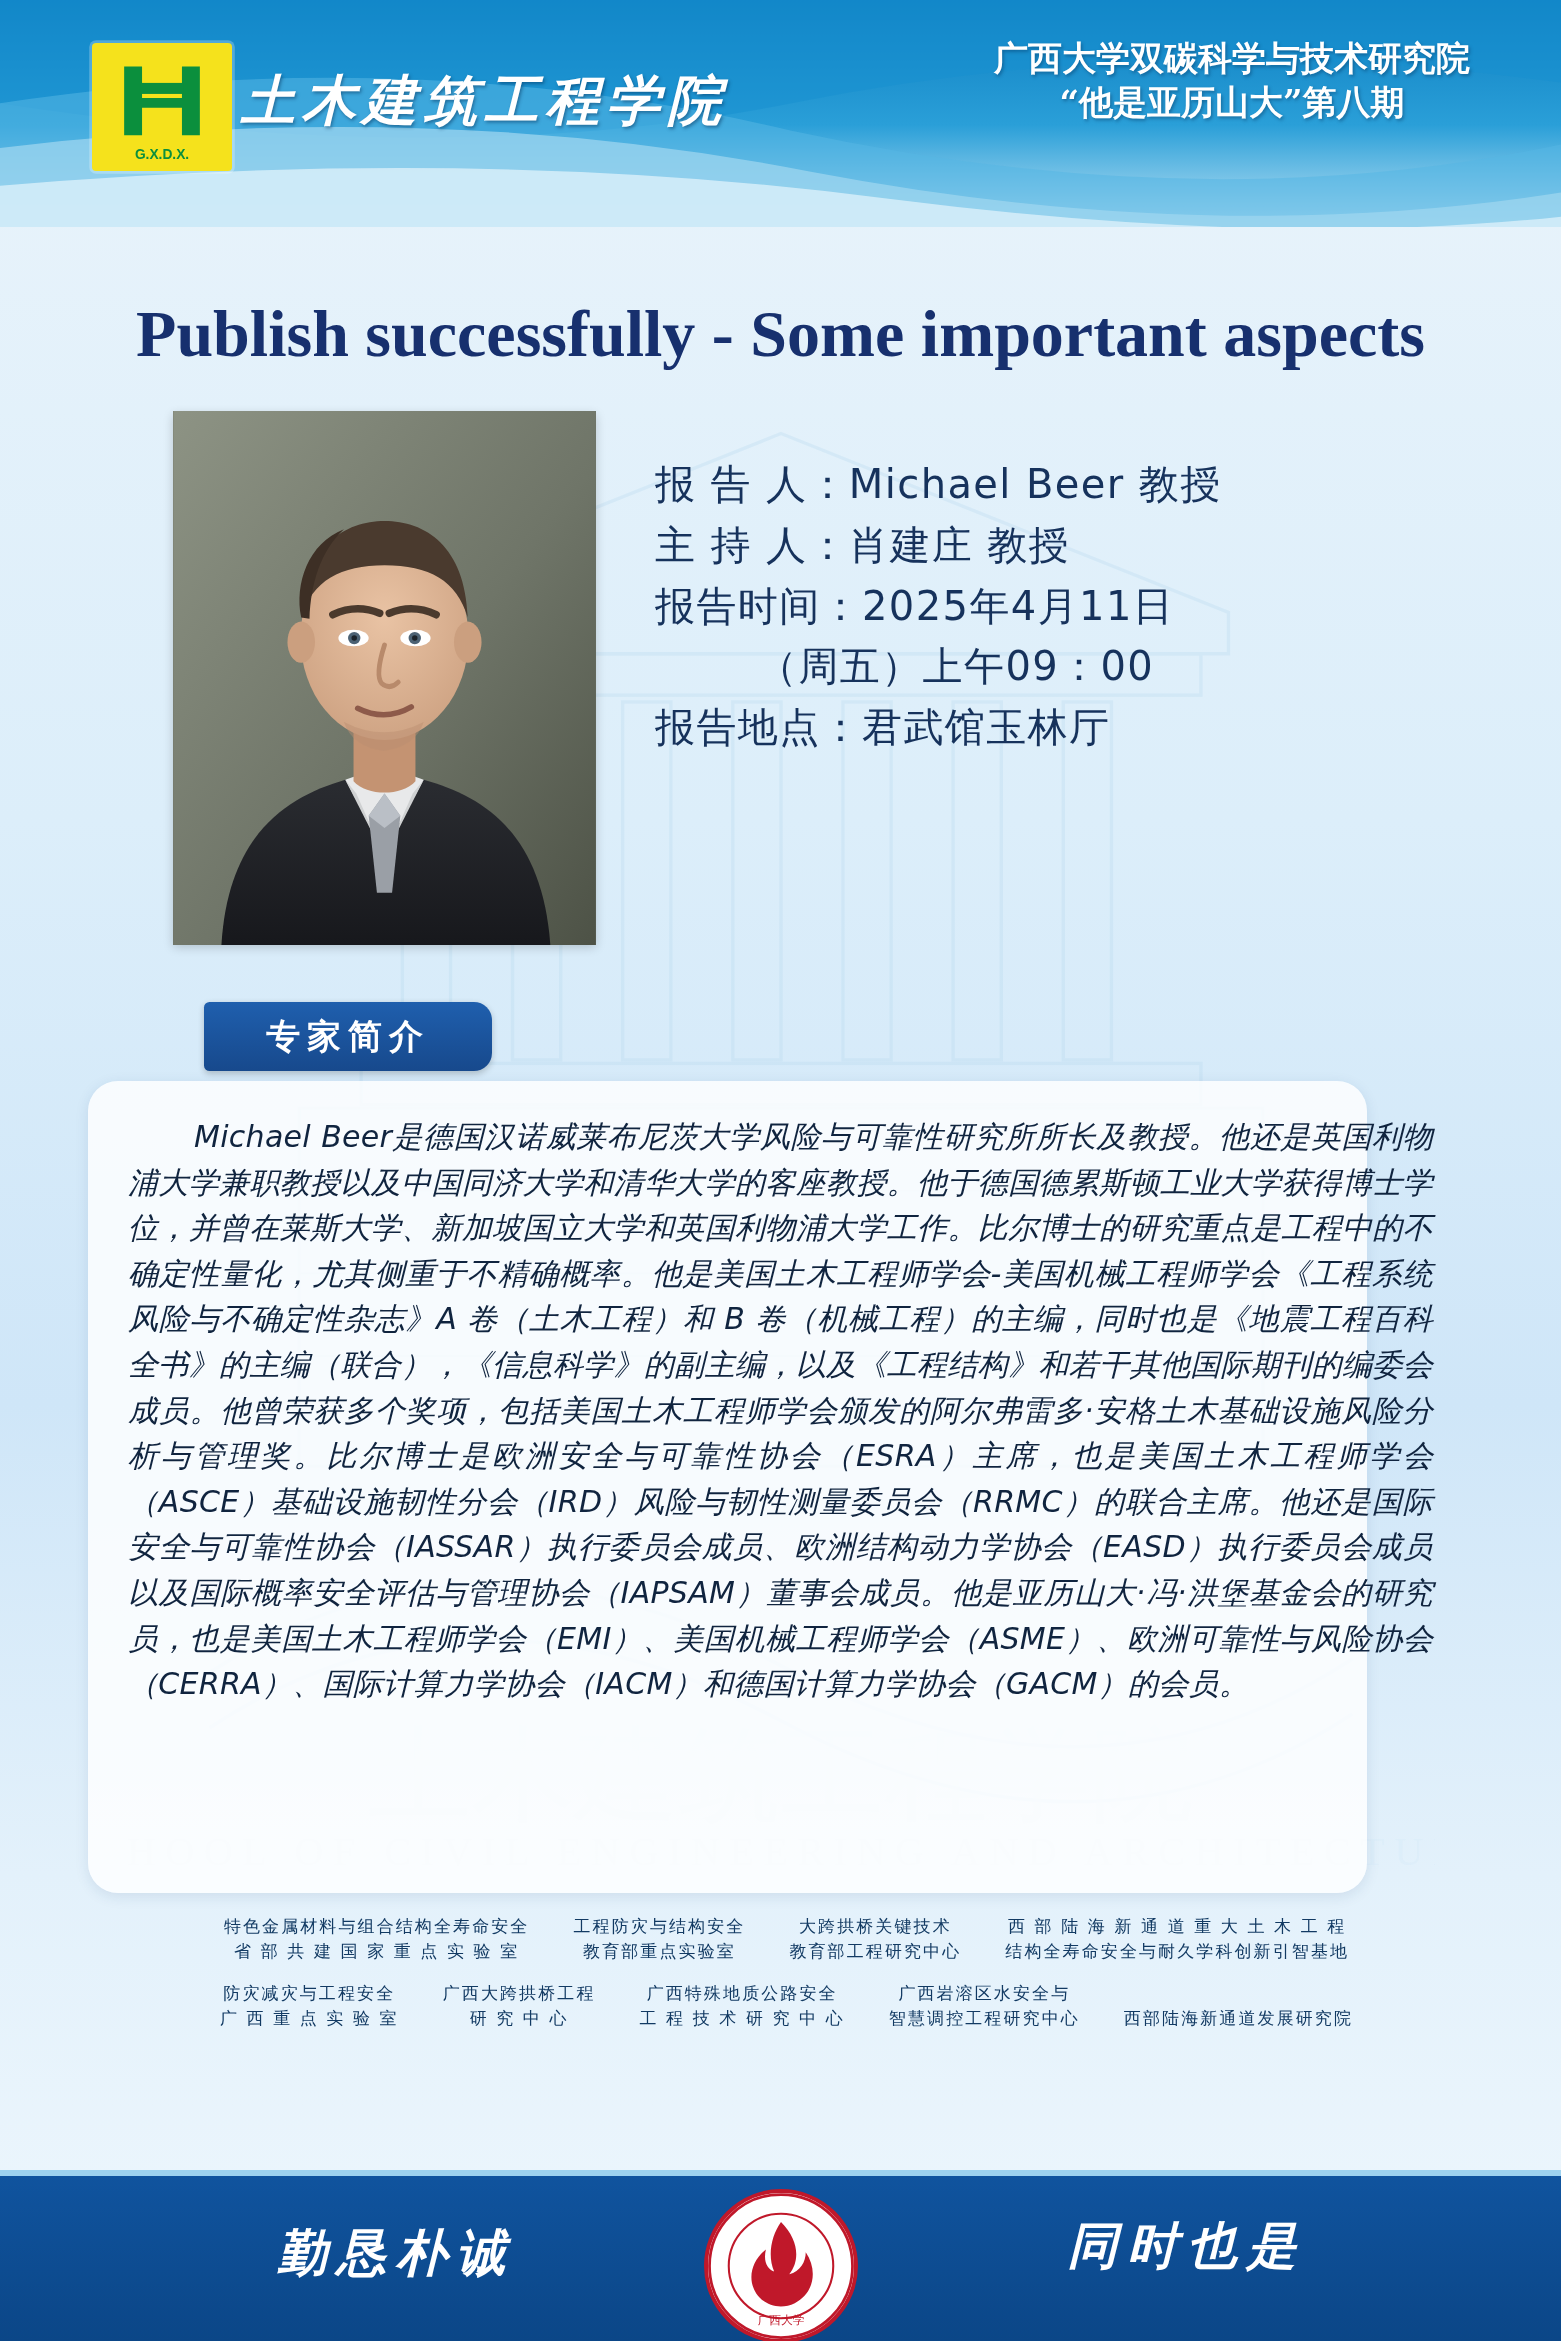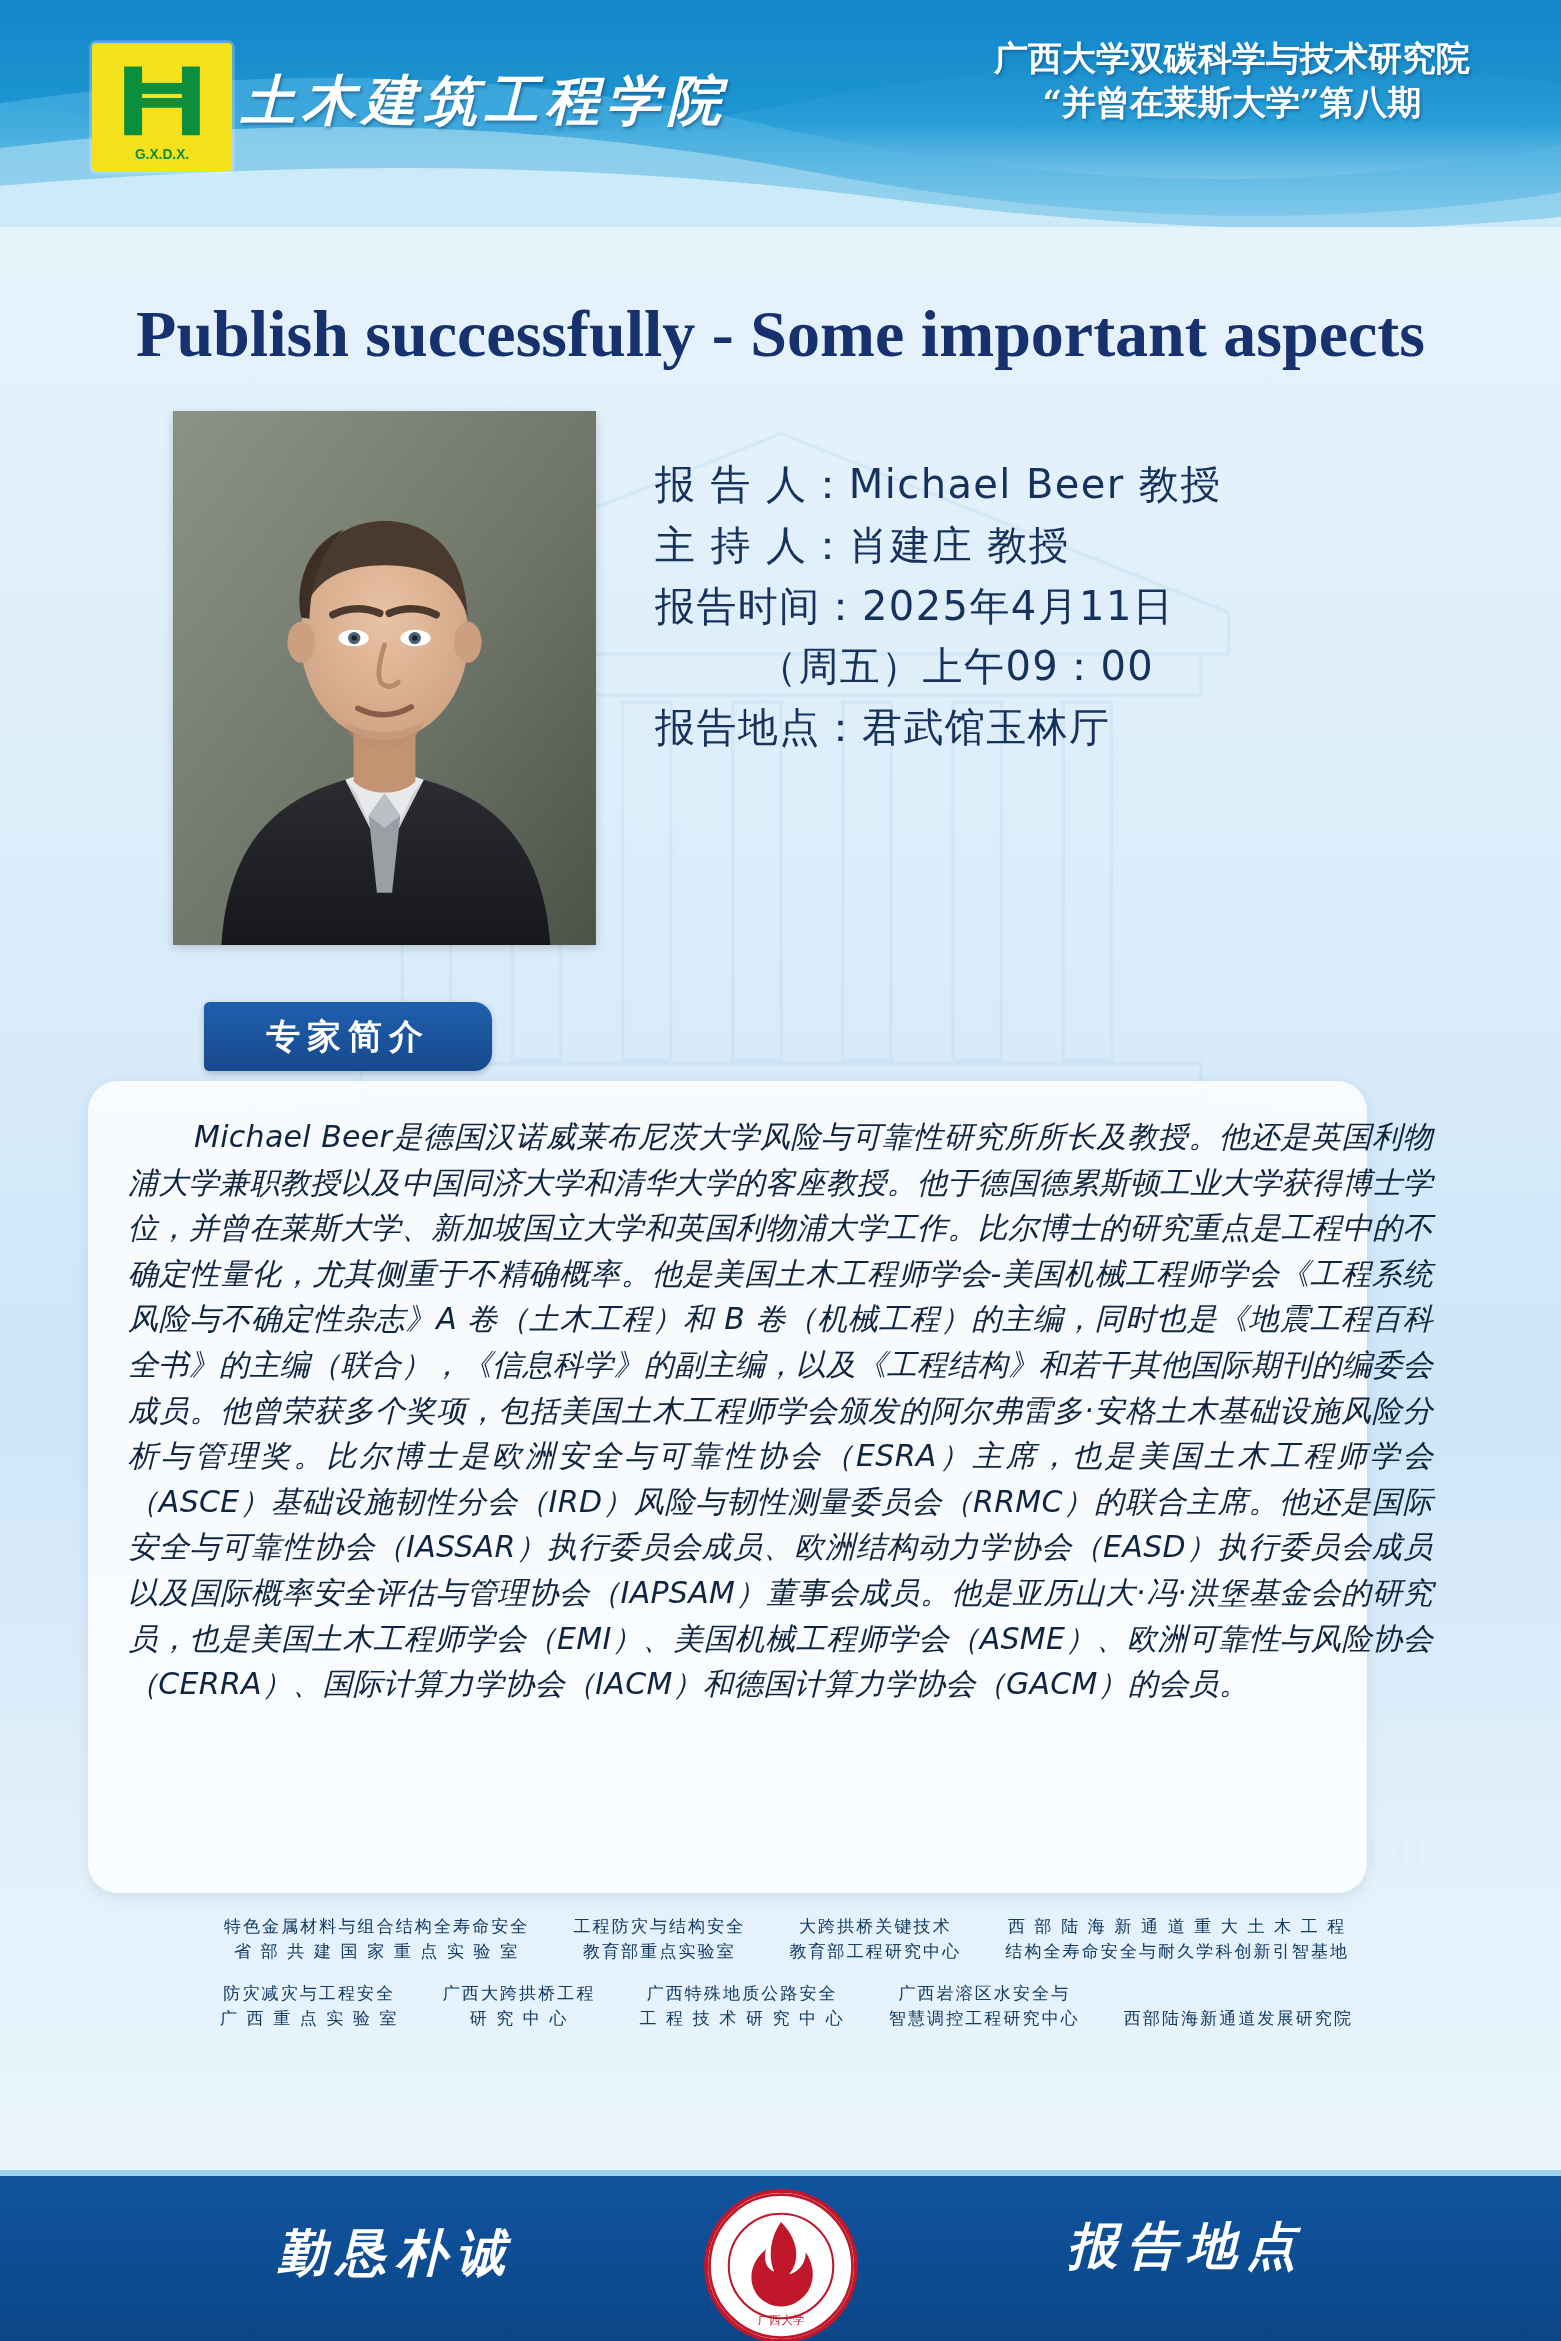--- a/index.html
+++ b/index.html
@@ -310,21 +310,21 @@
         <path d="M38 34 h26 v46 h58 V34 h26 v100 h-26 v-40 H64 v40 H38 Z" fill="#0b8f3d"></path>
         <rect x="62" y="58" width="62" height="16" fill="#0b8f3d"></rect>
         <text x="93" y="168" font-size="20" text-anchor="middle" fill="#0b8f3d" font-family="Liberation Sans, sans-serif" font-weight="bold">G.X.D.X.</text>
       </svg>
     </div>
 
     <div class="college-name">土木建筑工程学院</div>
 
     <div class="header-right">
       <div>广西大学双碳科学与技术研究院</div>
-      <div>“并曾在莱斯大学”第八期</div>
+      <div>“他是亚历山大”第八期</div>
     </div>
   </div>
 
   <div class="poster-title">Publish successfully - Some important aspects</div>
 
   <div class="portrait">
     <svg viewBox="0 0 614 776" width="423" height="534">
       <defs>
         <linearGradient id="bgp" x1="0" y1="0" x2="1" y2="1">
           <stop offset="0%" stop-color="#8d9384"></stop>
@@ -408,21 +408,21 @@
       <div class="lab-item">广西大跨拱桥工程<br>研 究 中 心</div>
       <div class="lab-item">广西特殊地质公路安全<br>工 程 技 术 研 究 中 心</div>
       <div class="lab-item">广西岩溶区水安全与<br>智慧调控工程研究中心</div>
       <div class="lab-item">西部陆海新通道发展研究院</div>
     </div>
   </div>
 
   <div class="bottom-bar">
     <div class="topline"></div>
     <div class="motto left">勤恳朴诚</div>
-    <div class="motto right">报告地点</div>
+    <div class="motto right">同时也是</div>
     <div class="univ-seal">
       <div class="seal-ring"></div>
       <svg width="154" height="154" viewBox="0 0 224 224" style="position:absolute;left:0;top:0;">
         <circle cx="112" cy="112" r="104" fill="none" stroke="#c0182a" stroke-width="4"></circle>
         <circle cx="112" cy="112" r="76" fill="none" stroke="#c0182a" stroke-width="3"></circle>
         <path d="M112 48 C 138 74 140 104 124 124 C 140 120 148 106 148 92 C 166 118 160 152 132 166 C 112 176 88 170 76 152 C 62 130 70 104 90 88 C 86 106 92 116 102 120 C 92 96 98 68 112 48 Z" fill="#c0182a"></path>
         <text x="112" y="196" font-size="17" text-anchor="middle" fill="#c0182a" font-family="DejaVu Serif, serif">广西大学</text>
       </svg>
     </div>
   </div>

